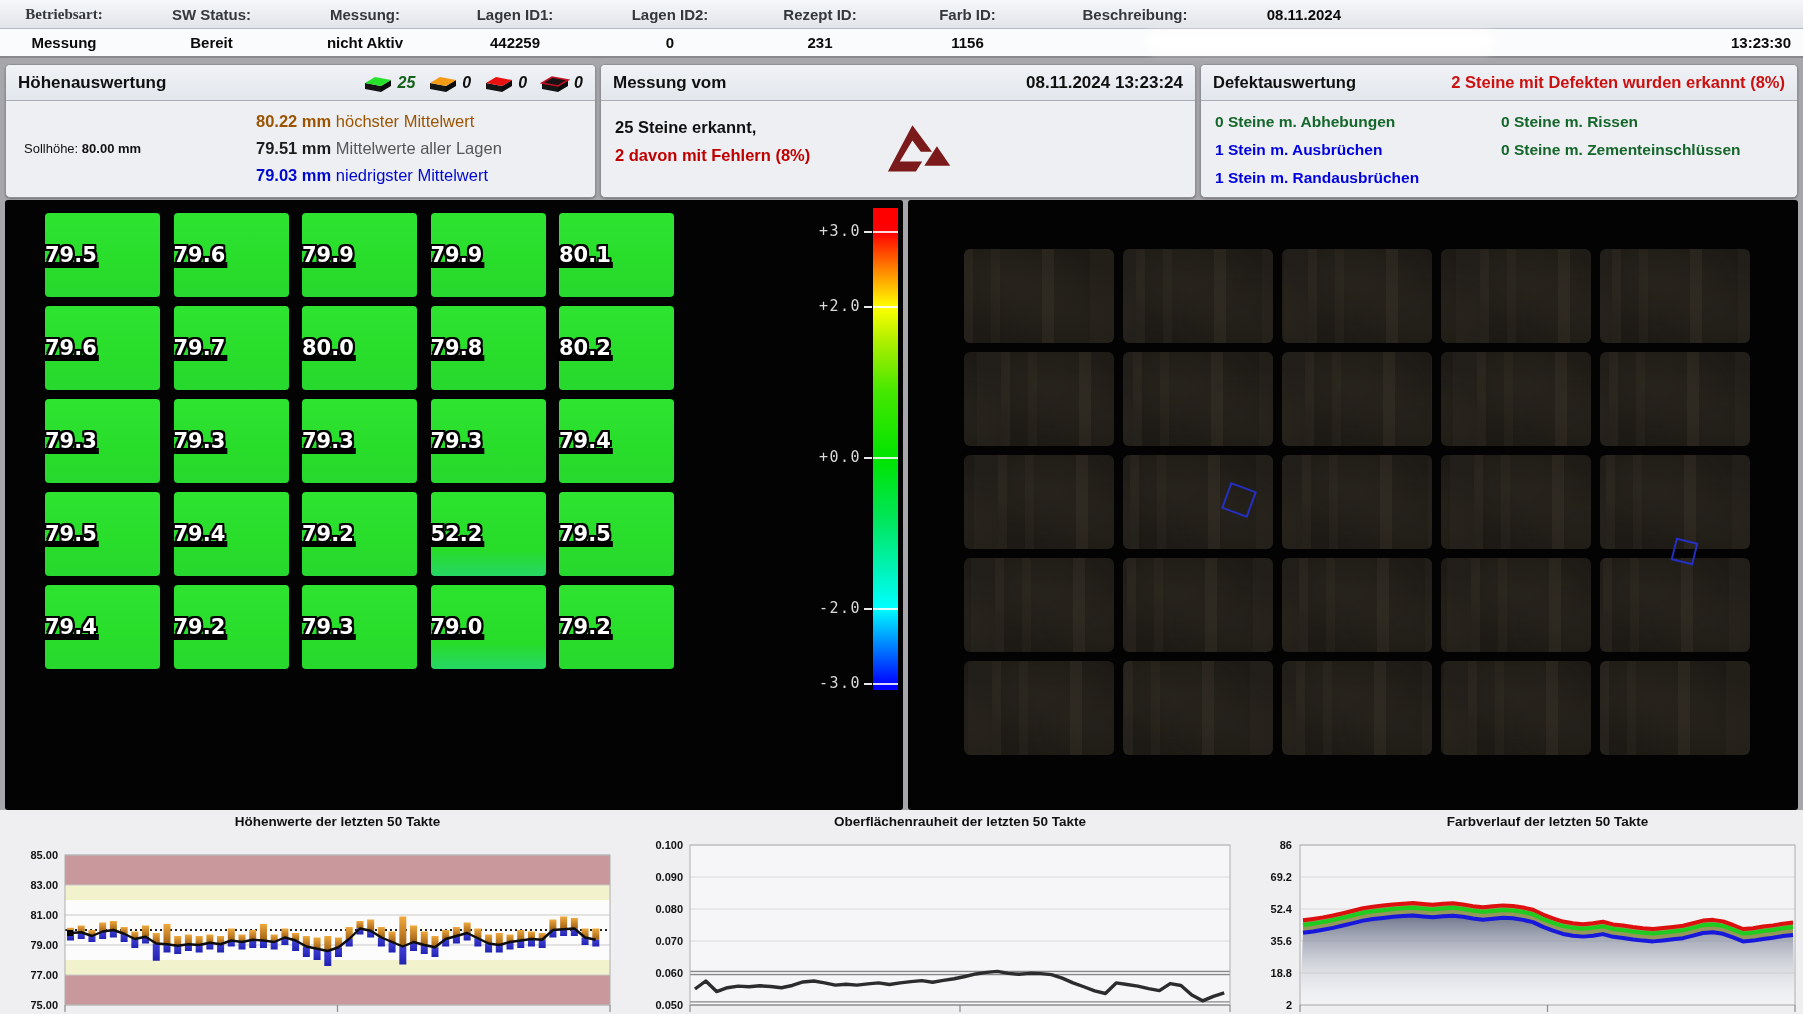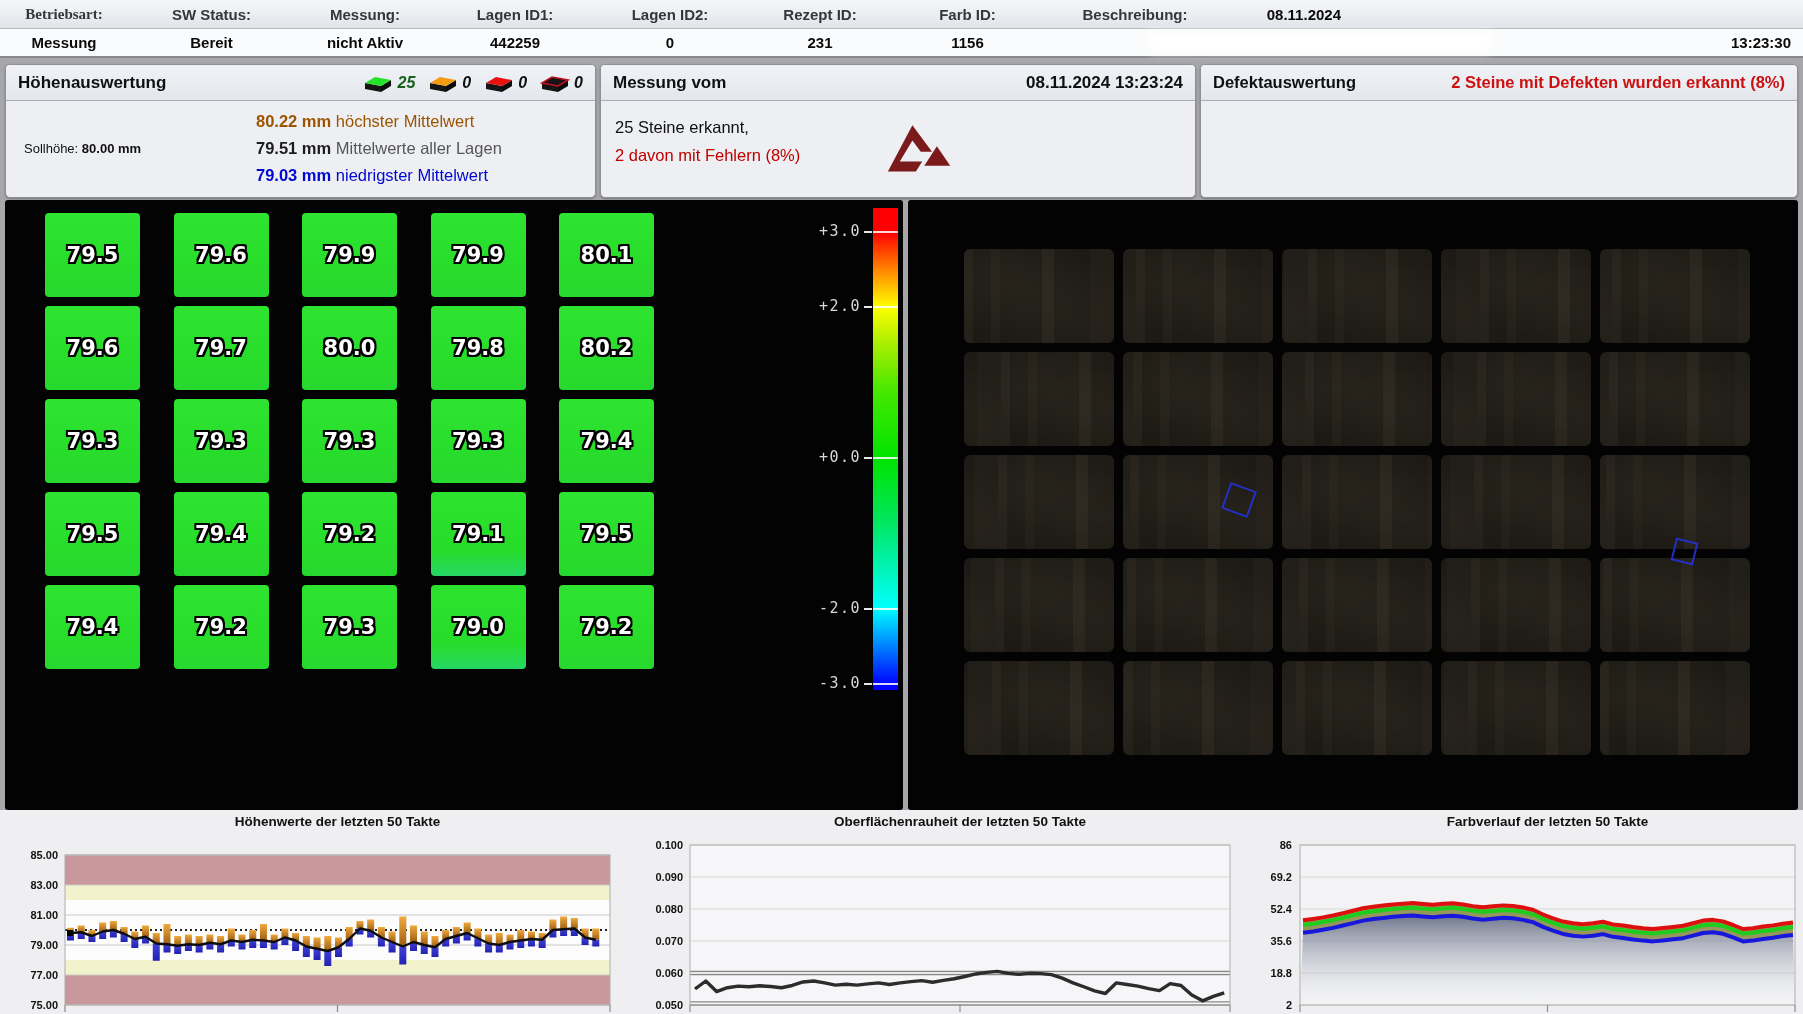--- a/index.html
+++ b/index.html
@@ -29,32 +29,32 @@
   .panel-title{font-size:17px;font-weight:bold;color:#101010;}
   .panel-body{position:relative;height:96px;}
   
   .brick-row{display:flex;align-items:center;}
   .brick-group{display:flex;align-items:center;margin-left:13px;font-style:italic;}
   .brick-count{font-size:16px;font-weight:bold;margin-left:4px;}
   .sollhoehe{position:absolute;left:18px;top:40px;font-size:13px;color:#111;}
   .hstats{position:absolute;left:250px;top:7px;font-size:16.5px;line-height:27px;}
   .stat-val{font-weight:bold;}
   
-  .m-left{position:absolute;left:14px;top:12px;font-size:16.5px;font-weight:normal;line-height:28px;}
+  .m-left{position:absolute;left:14px;top:12px;font-size:16.5px;font-weight:bold;line-height:28px;}
   .m-logo{position:absolute;left:282px;top:14px;width:70px;height:68px;}
   .m-ids{position:absolute;left:398px;top:7px;font-size:16.5px;line-height:27px;color:#101010;}
   .m-ids .id-label{font-weight:bold;display:inline-block;min-width:95px;}
   
   .d-col{position:absolute;top:7px;font-size:15.5px;font-weight:bold;line-height:28px;}
   
   .viz-left{position:absolute;left:5px;top:200px;width:898px;height:610px;background:#030303;border-radius:3px;}
   .viz-right{position:absolute;left:908px;top:200px;width:890px;height:610px;background:#030303;border-radius:3px;}
-  .stone{position:absolute;width:95px;height:84px;border-radius:4px;
+  .stone{position:absolute;width:115px;height:84px;border-radius:4px;
     background:linear-gradient(180deg,#2ee431 0%,#29dd2b 60%,#27d82e 100%);
-    display:flex;align-items:center;justify-content:center;}
+    display:flex;align-items:center;justify-content:flex-start;text-decoration:underline;}
   .stone.cool{background:linear-gradient(180deg,#2be32d 0%,#28dc2a 70%,#26d765 100%);}
   .stone-val{font-size:21px;font-weight:bold;color:#fff;font-family:"DejaVu Sans",sans-serif;
     text-shadow:-2px -2px 0 #000,2px -2px 0 #000,-2px 2px 0 #000,2px 2px 0 #000,
       0 -2px 0 #000,0 2px 0 #000,-2px 0 0 #000,2px 0 0 #000;}
   .dstone{position:absolute;width:150px;height:94px;border-radius:6px;background-color:#1d1a15;
     background-image:
       linear-gradient(90deg,rgba(110,100,78,.10) 0 6%,transparent 6% 18%,rgba(110,100,78,.07) 18% 24%,
         transparent 24% 52%,rgba(110,100,78,.12) 52% 60%,transparent 60% 84%,rgba(110,100,78,.06) 84% 100%),
       radial-gradient(ellipse at 30% 35%,rgba(125,115,88,.10),transparent 60%),
       radial-gradient(ellipse at 72% 70%,rgba(125,115,88,.07),transparent 55%);}
@@ -164,20 +164,31 @@
       <path id="logo-p2" d="M77,34 L96,62 L59,62 Z" fill="#7a1a1a"></path>
     </svg>
   </div>
 </div>
 
 <div class="panel" style="left:1200px;width:598px;">
   <div class="panel-header">
     <span class="panel-title" style="font-size:16.5px;">Defektauswertung</span>
     <span class="panel-title" style="font-size: 16.5px; color: rgb(204, 16, 16);" id="defekt-alert">2 Steine mit Defekten wurden erkannt (8%)</span>
   </div>
+  <div class="panel-body">
+    <div class="d-col" style="left:14px;" id="d-col1">
+        <div style="color: rgb(20, 102, 42);">0 Steine m. Abhebungen</div>
+        <div style="color: rgb(0, 0, 224);">1 Stein m. Ausbrüchen</div>
+        <div style="color: rgb(0, 0, 224);">1 Stein m. Randausbrüchen</div>
+      </div>
+    <div class="d-col" style="left:300px;" id="d-col2">
+        <div style="color: rgb(20, 102, 42);">0 Steine m. Rissen</div>
+        <div style="color: rgb(20, 102, 42);">0 Steine m. Zementeinschlüssen</div>
+      </div>
+  </div>
 </div>
 
 <div class="viz-left" id="viz-left">
     <div class="stone" style="left: 40px; top: 13px;">
       <div class="stone-val">79.5</div>
     </div>
     <div class="stone" style="left: 168.5px; top: 13px;">
       <div class="stone-val">79.6</div>
     </div>
     <div class="stone" style="left: 297px; top: 13px;">
@@ -222,21 +233,21 @@
     <div class="stone" style="left: 40px; top: 292px;">
       <div class="stone-val">79.5</div>
     </div>
     <div class="stone" style="left: 168.5px; top: 292px;">
       <div class="stone-val">79.4</div>
     </div>
     <div class="stone" style="left: 297px; top: 292px;">
       <div class="stone-val">79.2</div>
     </div>
     <div class="stone cool" style="left: 425.5px; top: 292px;">
-      <div class="stone-val">79.1</div>
+      <div class="stone-val">52.2</div>
     </div>
     <div class="stone" style="left: 554px; top: 292px;">
       <div class="stone-val">79.5</div>
     </div>
     <div class="stone" style="left: 40px; top: 385px;">
       <div class="stone-val">79.4</div>
     </div>
     <div class="stone" style="left: 168.5px; top: 385px;">
       <div class="stone-val">79.2</div>
     </div>

